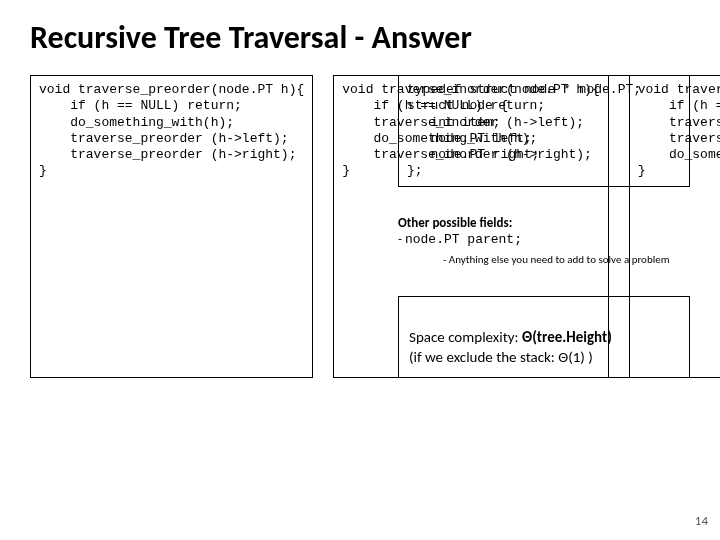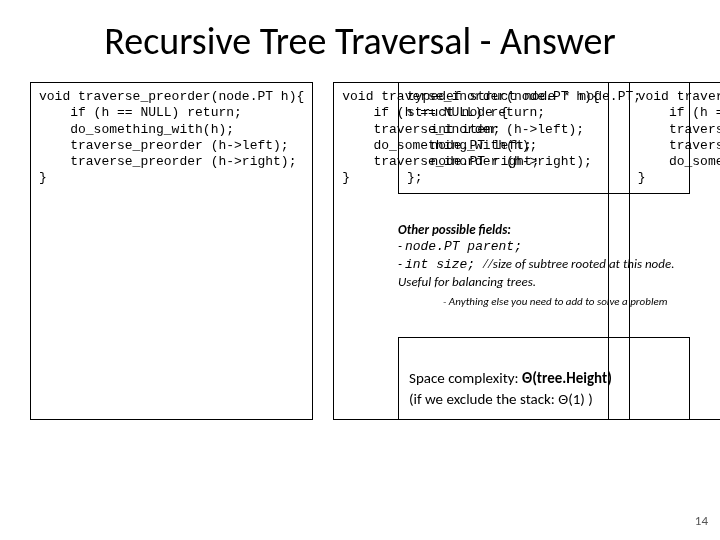--- a/index.html
+++ b/index.html
@@ -13,23 +13,23 @@
     overflow: hidden;
   }
   .slide {
     width: 720px;
     height: 540px;
     position: relative;
     box-sizing: border-box;
     padding: 10px 30px 0 30px;
   }
   .title {
-    text-align: center;
-    font-size: 38px;
-    font-weight: 400;
+    text-align: left;
+    font-size: 32px;
+    font-weight: 700;
     margin: 8px 0 18px 0;
     letter-spacing: 0px;
   }
   .cols {
     display: flex;
     gap: 28px;
   }
   .left {
     width: 340px;
     display: flex;
@@ -53,21 +53,20 @@
     border: 1px solid #000;
     padding: 6px 8px;
     font-family: "Courier New", monospace;
     font-size: 13px;
     line-height: 1.25;
     white-space: pre;
   }
   .fieldsbox {
     font-size: 13px;
     line-height: 1.3;
-    font-style: italic;
   }
   .fieldsbox .hdr {
     font-weight: bold;
   }
   .fieldsbox .mono {
     font-family: "Courier New", monospace;
     margin-top: 48px;
   }
   .fieldsbox .small {
     font-size: 11px;
@@ -123,23 +122,20 @@
    int item;
    node.PT left;
    node.PT right;
 };</div>
 
       <div class="fieldsbox">
         <div class="hdr">Other possible fields:</div>
         <div>
           <span>- </span><span class="mono">node.PT parent;</span>
         </div>
-        <div>
-          <span>- </span><span class="mono">int size; </span><span>//size of subtree rooted at this node. Useful for balancing trees.</span>
-        </div>
         <div class="small" style="margin-top:4px;">
           <span>-   </span><span>Anything  else you need to add to solve a problem</span>
         </div>
       </div>
 
       <div class="complexbox">
         <div style="height:10px"></div>
         <div style="height:10px"></div>
         <div>
           <span>Space complexity:  </span><b>Θ(tree.Height)</b>

